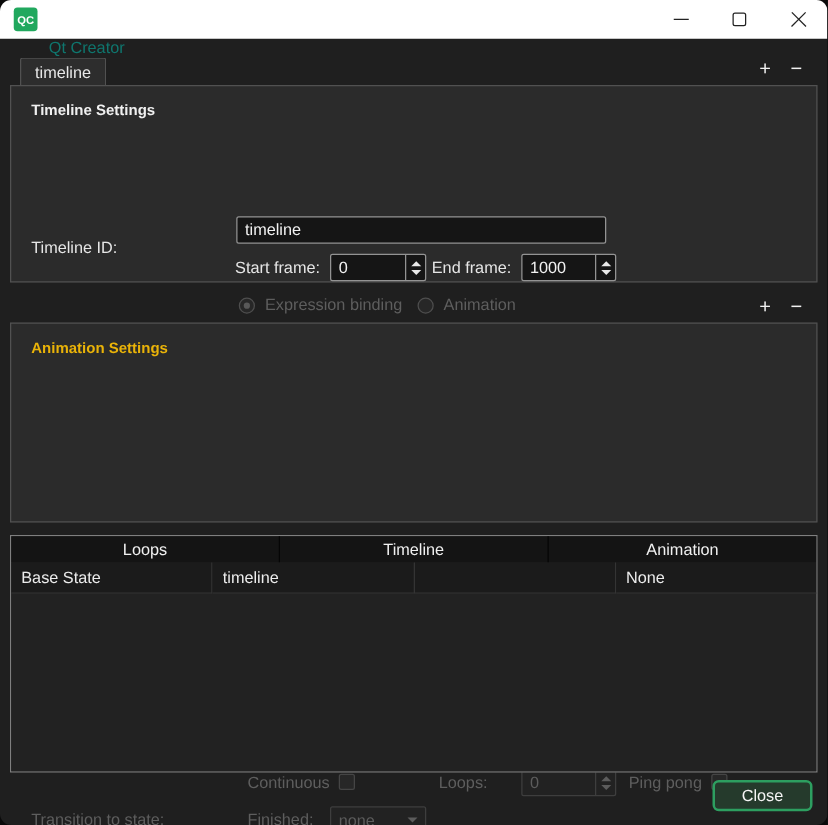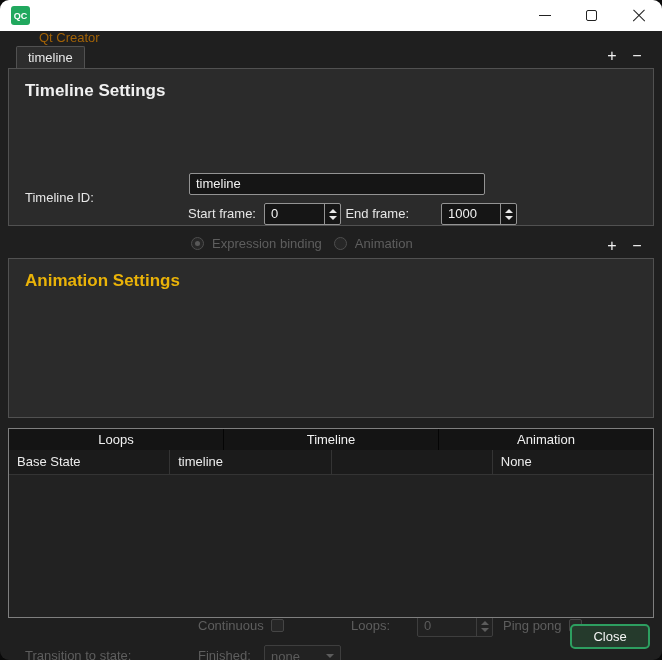--- a/index.html
+++ b/index.html
@@ -2,35 +2,35 @@
 <html><head>
 <meta charset="utf-8">
 <style>
   * { box-sizing: border-box; margin: 0; padding: 0; }
   html,body { width:662px; height:660px; background:#0a0a0a; font-family:"Liberation Sans", sans-serif; }
   .window { position:relative; width:662px; height:660px; background:#1f1f1f; border-radius:9px; overflow:hidden; }
 
   
   .titlebar { position:absolute; top:0; left:0; width:662px; height:31px; background:#ffffff; display:flex; align-items:center; padding-left:11px; }
   .app-icon { width:19px; height:19px; border-radius:3px; background:#21a85e; color:#fff; font-size:9px; font-weight:bold; display:flex; align-items:center; justify-content:center; }
-  .title { color:#a16207; font-size:13px; margin-left:9px; flex:1;margin-top:44px; }
+  .title { color:#0f766e; font-size:13px; margin-left:9px; flex:1;margin-top:44px; }
   .win-controls { display:flex; height:31px; }
   .win-btn { width:47px; height:31px; display:flex; align-items:center; justify-content:center; cursor:pointer; }
   .glyph-min { width:12px; height:1.5px; background:#222; }
   .glyph-max { width:11px; height:11px; border:1.5px solid #222; border-radius:2px; }
   .glyph-close { position:relative; width:14px; height:14px; }
   .glyph-close::before, .glyph-close::after { content:''; position:absolute; left:-1px; top:6.5px; width:16px; height:1.4px; background:#222; }
   .glyph-close::before { transform:rotate(45deg); }
   .glyph-close::after  { transform:rotate(-45deg); }
 
   
   .tab { position:absolute; height:23px; line-height:21px; padding:0 11px; background:#2d2d2d; border:1px solid #515151; border-bottom:none; border-radius:2px 2px 0 0; color:#e8e8e8; font-size:13px; }
   .group-btn { position:absolute; width:22px; height:22px; color:#f2f2f2; font-size:16px; text-align:center; line-height:20px; cursor:pointer; }
   .pane { position:absolute; left:8px; width:646px; background:#2b2b2b; border:1px solid #515151; }
-  .pane h3 { position:absolute; left:16px; top:12px; font-size:17px; font-weight:bold; color:#f0f0f0; }
+  .pane h3 { position:absolute; left:16px; top:12px; font-size:12px; font-weight:bold; color:#f0f0f0; }
   .pane.disabled h3 { color:#eab308; }
   .lbl { position:absolute; font-size:13px; color:#e6e6e6; line-height:22px; white-space:nowrap; }
   .lbl.r { text-align:right; }
   .dis  { color:#5e5e5e !important; }
 
   
   .text-input { position:absolute; height:22px; background:#151515; border:1px solid #939393; border-radius:2px; color:#f2f2f2; font-size:13px; line-height:20px; padding:0 6px; white-space:nowrap; overflow:hidden; }
   .text-input.off { background:#303030; border-color:#303030; color:#5e5e5e; }
 
   .spin { position:absolute; height:22px; display:flex; background:#151515; border:1px solid #939393; border-radius:2px; }
@@ -45,21 +45,21 @@
   .spin.off .tri.up   { border-bottom-color:#5c5c5c; }
   .spin.off .tri.down { border-top-color:#5c5c5c; }
 
   .radio { position:relative; width:13px; height:13px; border-radius:50%; border:1px solid #4e4e4e; background:#272727; flex:none; }
   .radio.checked::after { content:''; position:absolute; inset:3px; border-radius:50%; background:#585858; }
   .checkbox { position:absolute; width:13px; height:13px; border:1px solid #454545; background:#272727; border-radius:2px; }
 
   .combo { position:absolute; width:77px; height:22px; display:flex; align-items:center; background:#222222; border:1px solid #3e3e3e; border-radius:2px; padding:0 6px; color:#5c5c5c; font-size:13px; }
   .combo .tri.down { margin-left:auto; border-top-color:#5c5c5c; }
 
-  .radio-row { position:absolute; display:flex; align-items:center; height:16px; }
+  .radio-row { position:absolute; display:flex; align-items:flex-end; height:16px; }
   .radio-row .rlbl { font-size:13px; color:#5e5e5e; margin-left:8px; white-space:nowrap; }
 
   
   .table { position:absolute; left:8px; top:428px; width:646px; height:190px; border:1px solid #7f7f7f; background:#212121; display:flex; flex-direction:column; }
   .t-head { display:flex; height:21px; background:#141414; }
   .t-hcell { flex:1; text-align:center; color:#f0f0f0; font-size:13px; line-height:21px; border-right:1px solid #050505; }
   .t-hcell:last-child { border-right:none; }
   .t-row { display:flex; height:25px; }
   .t-cell { flex:1; background:#1b1b1b; border-right:1px solid #343434; border-bottom:1px solid #343434; color:#ececec; font-size:13px; line-height:23px; padding-left:8px; }
   .t-cell:last-child { border-right:none; }
@@ -103,21 +103,21 @@
 
     <div class="lbl r" style="left:140px; top:134px; width:107px;">Start frame:</div>
     <div class="spin" style="left:255px; top:134px; width:77px;">
       <span class="spin-val">0</span>
       <span class="spin-ctl">
           <i class="tri up"></i>
           <i class="tri down"></i>
         </span>
     </div>
     <div class="lbl r" style="left:300px; top:134px; width:100px;">End frame:</div>
-    <div class="spin" style="left:408px; top:134px; width:76px;margin-left:24px;">
+    <div class="spin" style="left:408px; top:134px; width:76px;">
       <span class="spin-val">1000</span>
       <span class="spin-ctl">
           <i class="tri up"></i>
           <i class="tri down"></i>
         </span>
     </div>
 
     <div class="radio-row" style="left:182px; top:166px;">
       <span class="radio checked"></span>
       <span class="rlbl" style="margin-right:12px;">Expression binding</span>

